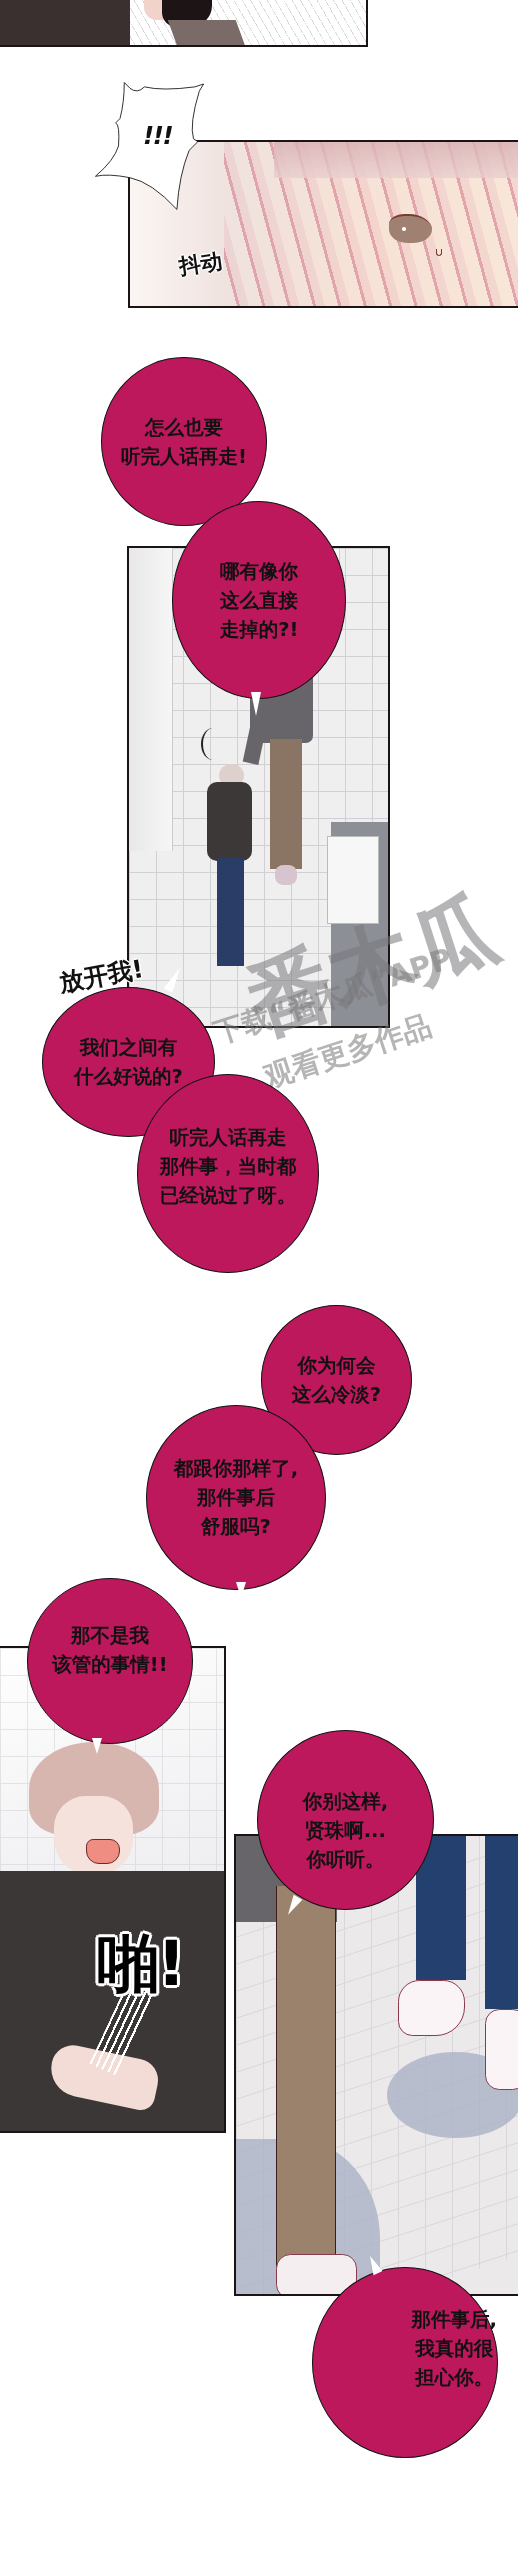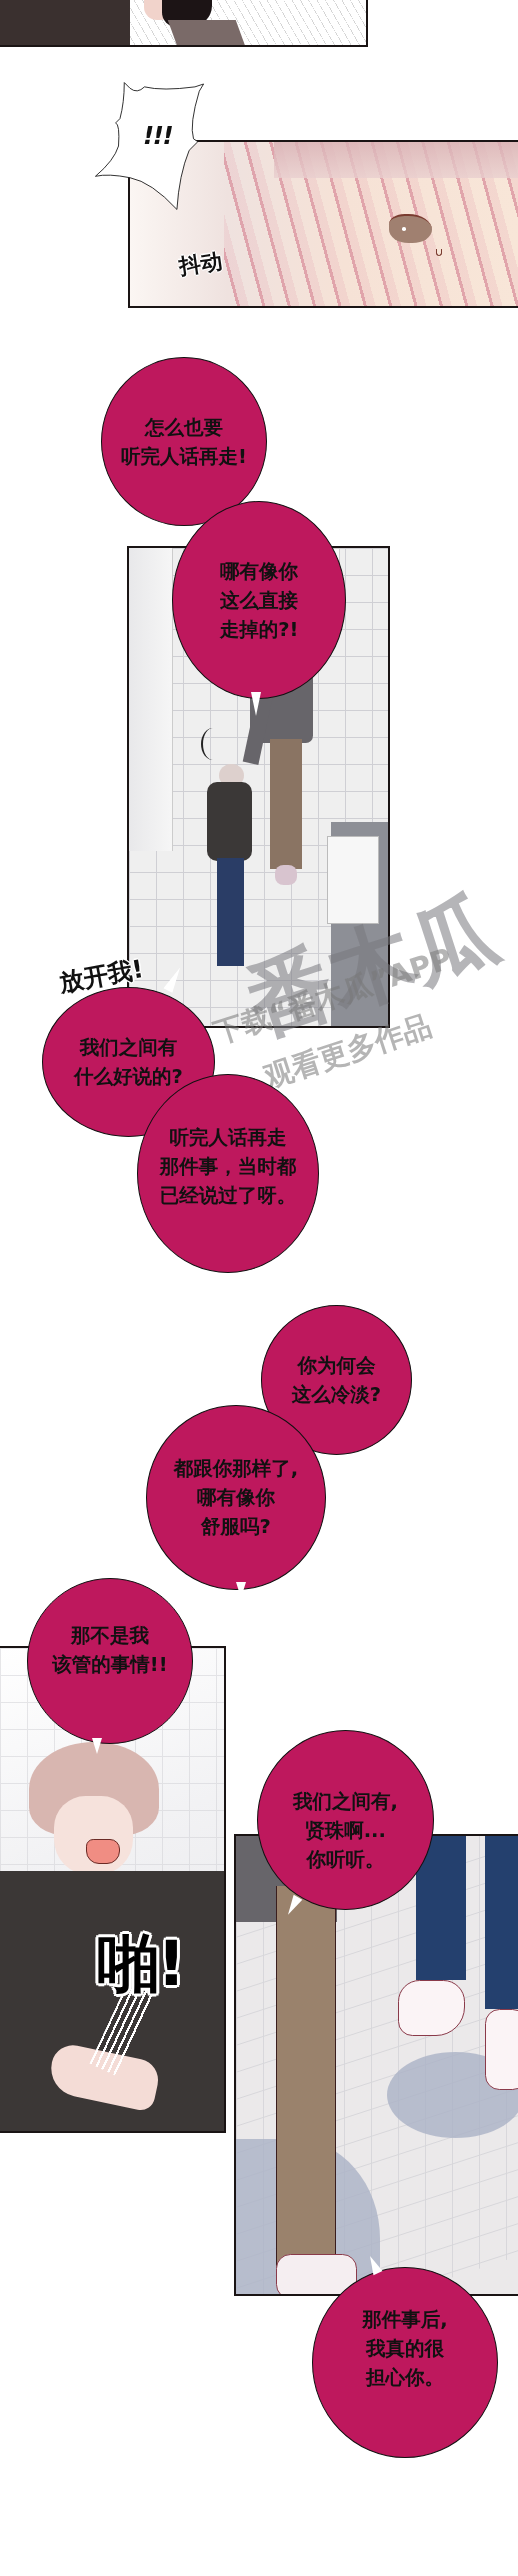--- a/index.html
+++ b/index.html
@@ -97,21 +97,21 @@
 已经说过了呀。</div>
 </div>
 
 <div class="bubble" style="left:261px; top:1305px; width:151px; height:150px;justify-content:center;">
   <div class="txt">你为何会
 这么冷淡?</div>
 </div>
 
 <div class="bubble" style="left:146px; top:1405px; width:180px; height:185px;">
   <div class="txt">都跟你那样了,
-哪有像你
+那件事后
 舒服吗?</div>
 </div>
 <div class="tail" style="left:236px; top:1582px; border-left:5px solid transparent; border-right:5px solid transparent; border-top:16px solid #fff;"></div>
 
 <div class="panel" style="left:-2.2px; top:1646px; width:228px; height:487px;
             background: linear-gradient(160deg, #ffffff 0%, #f2f2f4 40%, #e4e4e8 100%);">
   <div class="abs tile" style="left:0; top:0; width:228px; height:231px; opacity:0.5;"></div>
   <div class="abs" style="left:29px; top:94px; width:130px; height:94px; background:#d8b6b0; border-radius:50% 50% 30% 30%;"></div>
   <div class="abs" style="left:54px; top:148px; width:79px; height:79px; background:#f6e2dc; border-radius:40% 40% 45% 45%;"></div>
   <div class="abs" style="left:86px; top:191px; width:32px; height:23px; background:#f08d83; border:1.4px solid #6a2a25; border-radius:7.2px 10px 13px 13px;"></div>
@@ -137,25 +137,25 @@
   <div class="abs" style="left:0; top:0; width:101px; height:86px; background:#67656a;"></div>
   <div class="abs" style="left:40px; top:50px; width:58px; height:382px; background:#9a826c; border-left:1.4px solid #3a1e1e; border-right:1.4px solid #3a1e1e;"></div>
   <div class="abs" style="left:40px; top:418px; width:79px; height:43px; background:#f5eef1; border:1.4px solid #8a3a4a; border-radius:14.4px;"></div>
   <div class="abs" style="left:180px; top:0; width:50px; height:144px; background:#24406e;"></div>
   <div class="abs" style="left:249px; top:0; width:40px; height:173px; background:#24406e;"></div>
   <div class="abs" style="left:162px; top:144px; width:65px; height:54px; background:#fbf4f6; border:1.4px solid #8a3a4a; border-radius:21.6px 21.6px 29px 14.4px;"></div>
   <div class="abs" style="left:249px; top:173px; width:40px; height:79px; background:#fbf4f6; border:1.4px solid #8a3a4a; border-radius:14.4px;"></div>
 </div>
 
 <div class="bubble" style="left:257px; top:1730px; width:177px; height:180px;">
-  <div class="txt" style="margin-top:21.6px;">我们之间有,
+  <div class="txt" style="margin-top:21.6px;">你别这样,
 贤珠啊...
 你听听。</div>
 </div>
 <div class="tail" style="left:288px; top:1896px; border-left:5px solid transparent; border-right:5px solid transparent; border-top:20px solid #fff; transform:rotate(30deg);"></div>
 
-<div class="bubble" style="left:312px; top:2267px; width:186px; height:191px;">
+<div class="bubble" style="left:312px; top:2267px; width:186px; height:191px;justify-content:flex-end;">
   <div class="txt" style="margin-top:-29px;">那件事后,
 我真的很
 担心你。</div>
 </div>
 <div class="tail" style="left:369px; top:2255px; border-left:5px solid transparent; border-right:5px solid transparent; border-bottom:19px solid #fff; transform:rotate(-25deg);"></div>
 
 
 </body></html>

